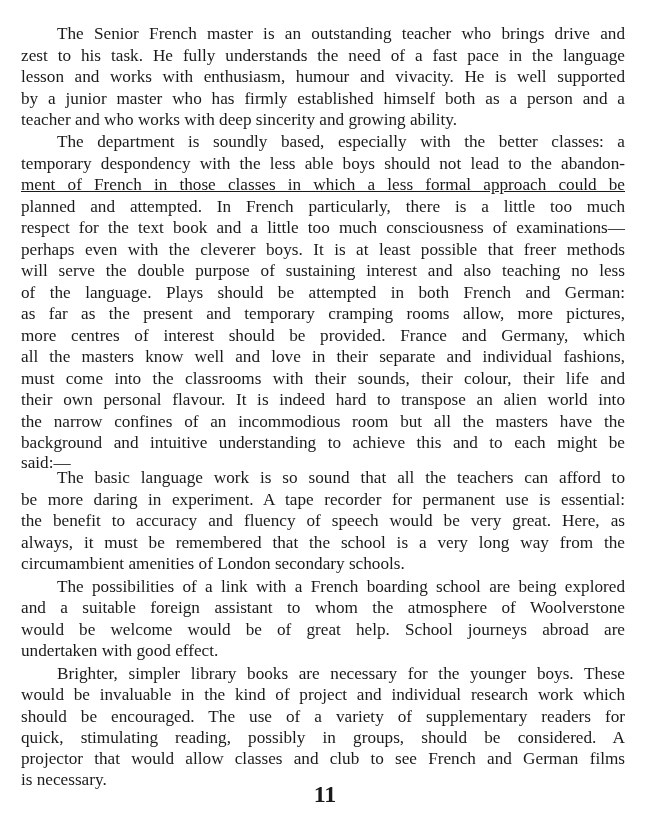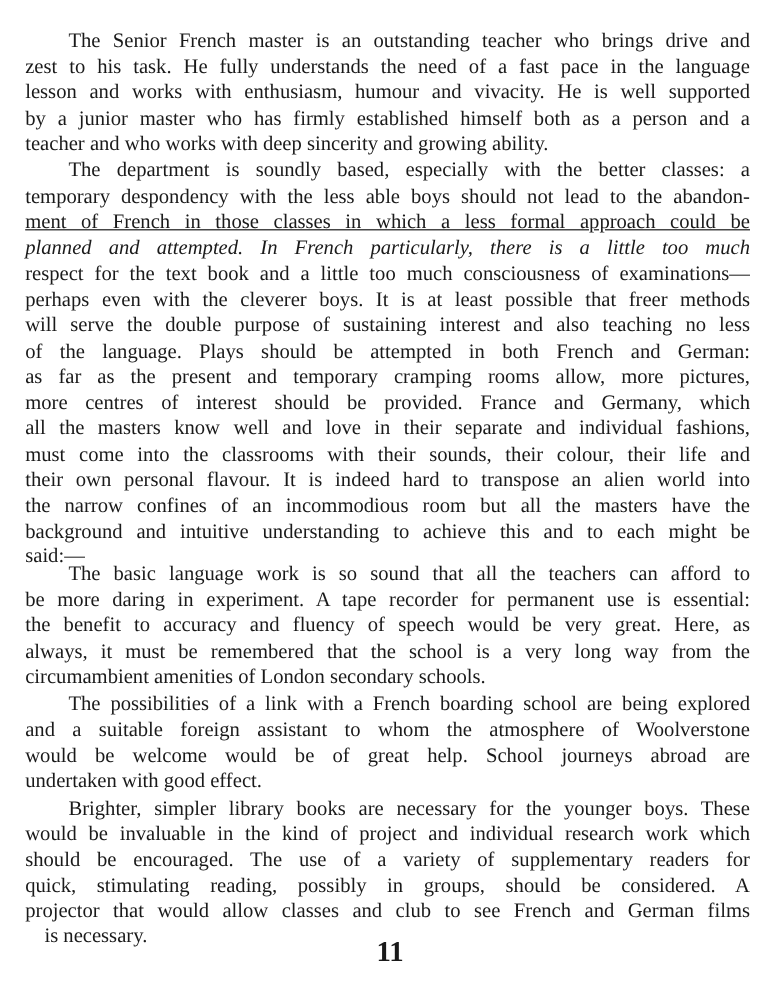--- a/index.html
+++ b/index.html
@@ -67,21 +67,21 @@
     <div class="line" style="top: 45px; white-space: nowrap;">zest to his task.   He fully understands the need of a fast pace in the language</div>
     <div class="line" style="top: 66px; white-space: nowrap;">lesson and works with enthusiasm, humour and vivacity.   He is well supported</div>
     <div class="line" style="top: 88px; white-space: nowrap;">by a junior master who has firmly established himself both as a person and a</div>
     <div class="line last" style="top: 109px; white-space: nowrap;">teacher and who works with deep sincerity and growing ability.</div>
   </div>
 
   <div>
     <div class="line indent" style="top: 131px; white-space: nowrap;">The department is soundly based, especially with the better classes: a</div>
     <div class="line" style="top: 153px; white-space: nowrap;">temporary despondency with the less able boys should not lead to the abandon-</div>
     <div class="line" style="top: 174px; white-space: nowrap; text-decoration: underline;">ment of French in those classes in which a less formal approach could be</div>
-    <div class="line" style="top: 196px; white-space: nowrap; font-style: italic;">planned and attempted.  In French particularly, there is a little too much</div>
+    <div class="line" style="top: 196px; white-space: nowrap;">planned and attempted.  In French particularly, there is a little too much</div>
     <div class="line" style="top: 217px; white-space: nowrap;">respect for the text book and a little too much consciousness of examinations—</div>
     <div class="line" style="top: 239px; white-space: nowrap;">perhaps even with the cleverer boys.  It is at least possible that freer methods</div>
     <div class="line" style="top: 260px; white-space: nowrap;">will serve the double purpose of sustaining interest and also teaching no less</div>
     <div class="line" style="top: 282px; white-space: nowrap;">of the language.  Plays should be attempted in both French and German:</div>
     <div class="line" style="top: 303px; white-space: nowrap;">as far as the present and temporary cramping rooms allow, more pictures,</div>
     <div class="line" style="top: 325px; white-space: nowrap;">more centres of interest should be provided.  France and Germany, which</div>
     <div class="line" style="top: 346px; white-space: nowrap;">all the masters know well and love in their separate and individual fashions,</div>
     <div class="line" style="top: 368px; white-space: nowrap;">must come into the classrooms with their sounds, their colour, their life and</div>
     <div class="line" style="top: 389px; white-space: nowrap;">their own personal flavour.  It is indeed hard to transpose an alien world into</div>
     <div class="line" style="top: 411px; white-space: nowrap;">the narrow confines of an incommodious room but all the masters have the</div>
@@ -104,18 +104,18 @@
     <div class="line" style="top: 619px; white-space: nowrap;">would be welcome would be of great help.  School journeys abroad are</div>
     <div class="line last" style="top: 640px; white-space: nowrap;">undertaken with good effect.</div>
   </div>
 
   <div>
     <div class="line indent" style="top: 663px; white-space: nowrap;">Brighter, simpler library books are necessary for the younger boys.   These</div>
     <div class="line" style="top: 684px; white-space: nowrap;">would be invaluable in the kind of project and individual research work which</div>
     <div class="line" style="top: 706px; white-space: nowrap;">should be encouraged.  The use of a variety of supplementary readers for</div>
     <div class="line" style="top: 727px; white-space: nowrap;">quick, stimulating reading, possibly in groups, should be considered.   A</div>
     <div class="line" style="top: 748px; white-space: nowrap;">projector that would allow classes and club to see French and German films</div>
-    <div class="line last" style="top: 769px; white-space: nowrap; margin-left: 16px;">is necessary.</div>
+    <div class="line last" style="top: 769px; white-space: nowrap;">is necessary.</div>
   </div>
 
   <div class="page-number" style="top:784px">11</div>
 
 </div>
 
 </body></html>

